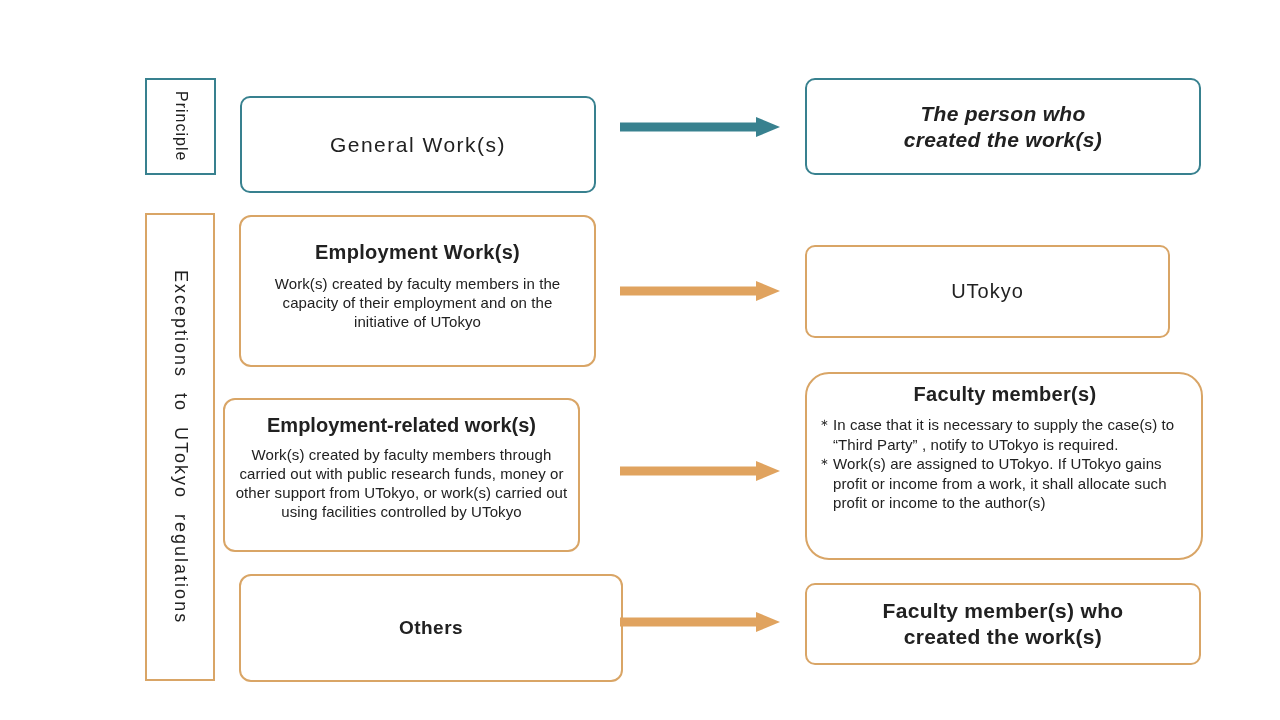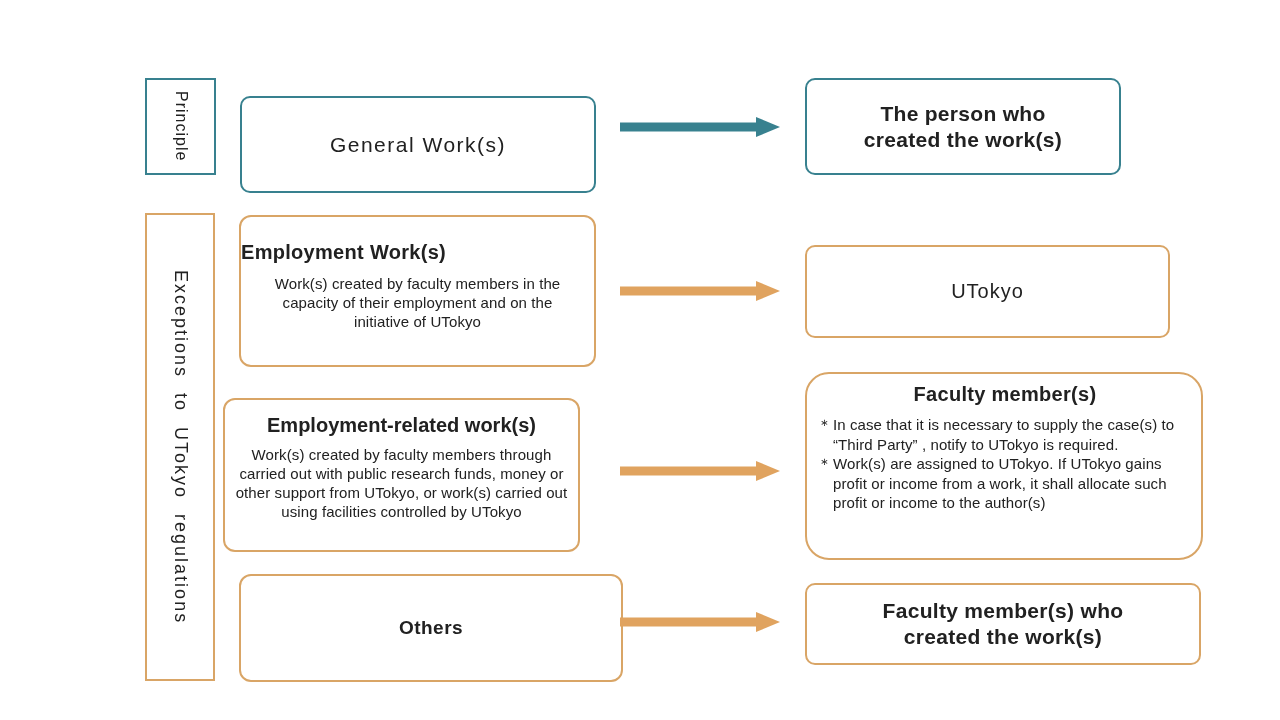--- a/index.html
+++ b/index.html
@@ -28,25 +28,25 @@
 
   .center-flex{display:flex;align-items:center;justify-content:center;flex-direction:column;text-align:center;}
 
   .plain-title{font-size:21px;font-weight:400;letter-spacing:1.5px;}
   .bold-title{font-size:20px;font-weight:700;letter-spacing:0.3px;}
   .two-line{font-size:21px;font-weight:700;line-height:26px;letter-spacing:0.3px;}
   .body-text{font-size:15px;line-height:19px;letter-spacing:0.1px;text-align:center;margin:0 auto;}
 
   #principle-label{left:145px;top:78px;width:71px;height:97px;}
   #general-box{left:240px;top:96px;width:356px;height:97px;}
-  #person-box{left:805px;top:78px;width:316px;height:97px;}
+  #person-box{left:805px;top:78px;width:396px;height:97px;font-style:italic;}
 
   #exceptions-label{left:145px;top:213px;width:70px;height:468px;}
   #employment-box{left:239px;top:215px;width:357px;height:152px;padding-top:24px;}
-  #employment-box .bold-title{text-align:left;}
+  #employment-box .bold-title{text-align:center;}
   #employment-box .body-text{margin-top:10px;max-width:312px;}
   #utokyo-box{left:805px;top:245px;width:365px;height:93px;}
   #utokyo-title{font-size:20px;font-weight:400;letter-spacing:1px;}
 
   #related-box{left:223px;top:398px;width:357px;height:154px;padding-top:14px;}
   #related-box .bold-title{text-align:center;letter-spacing:0px;}
   #related-box .body-text{margin-top:8px;max-width:334px;}
 
   #faculty-box{left:805px;top:372px;width:398px;height:188px;padding:9px 8px 0 10px;}
   #faculty-box .bold-title{text-align:center;}

